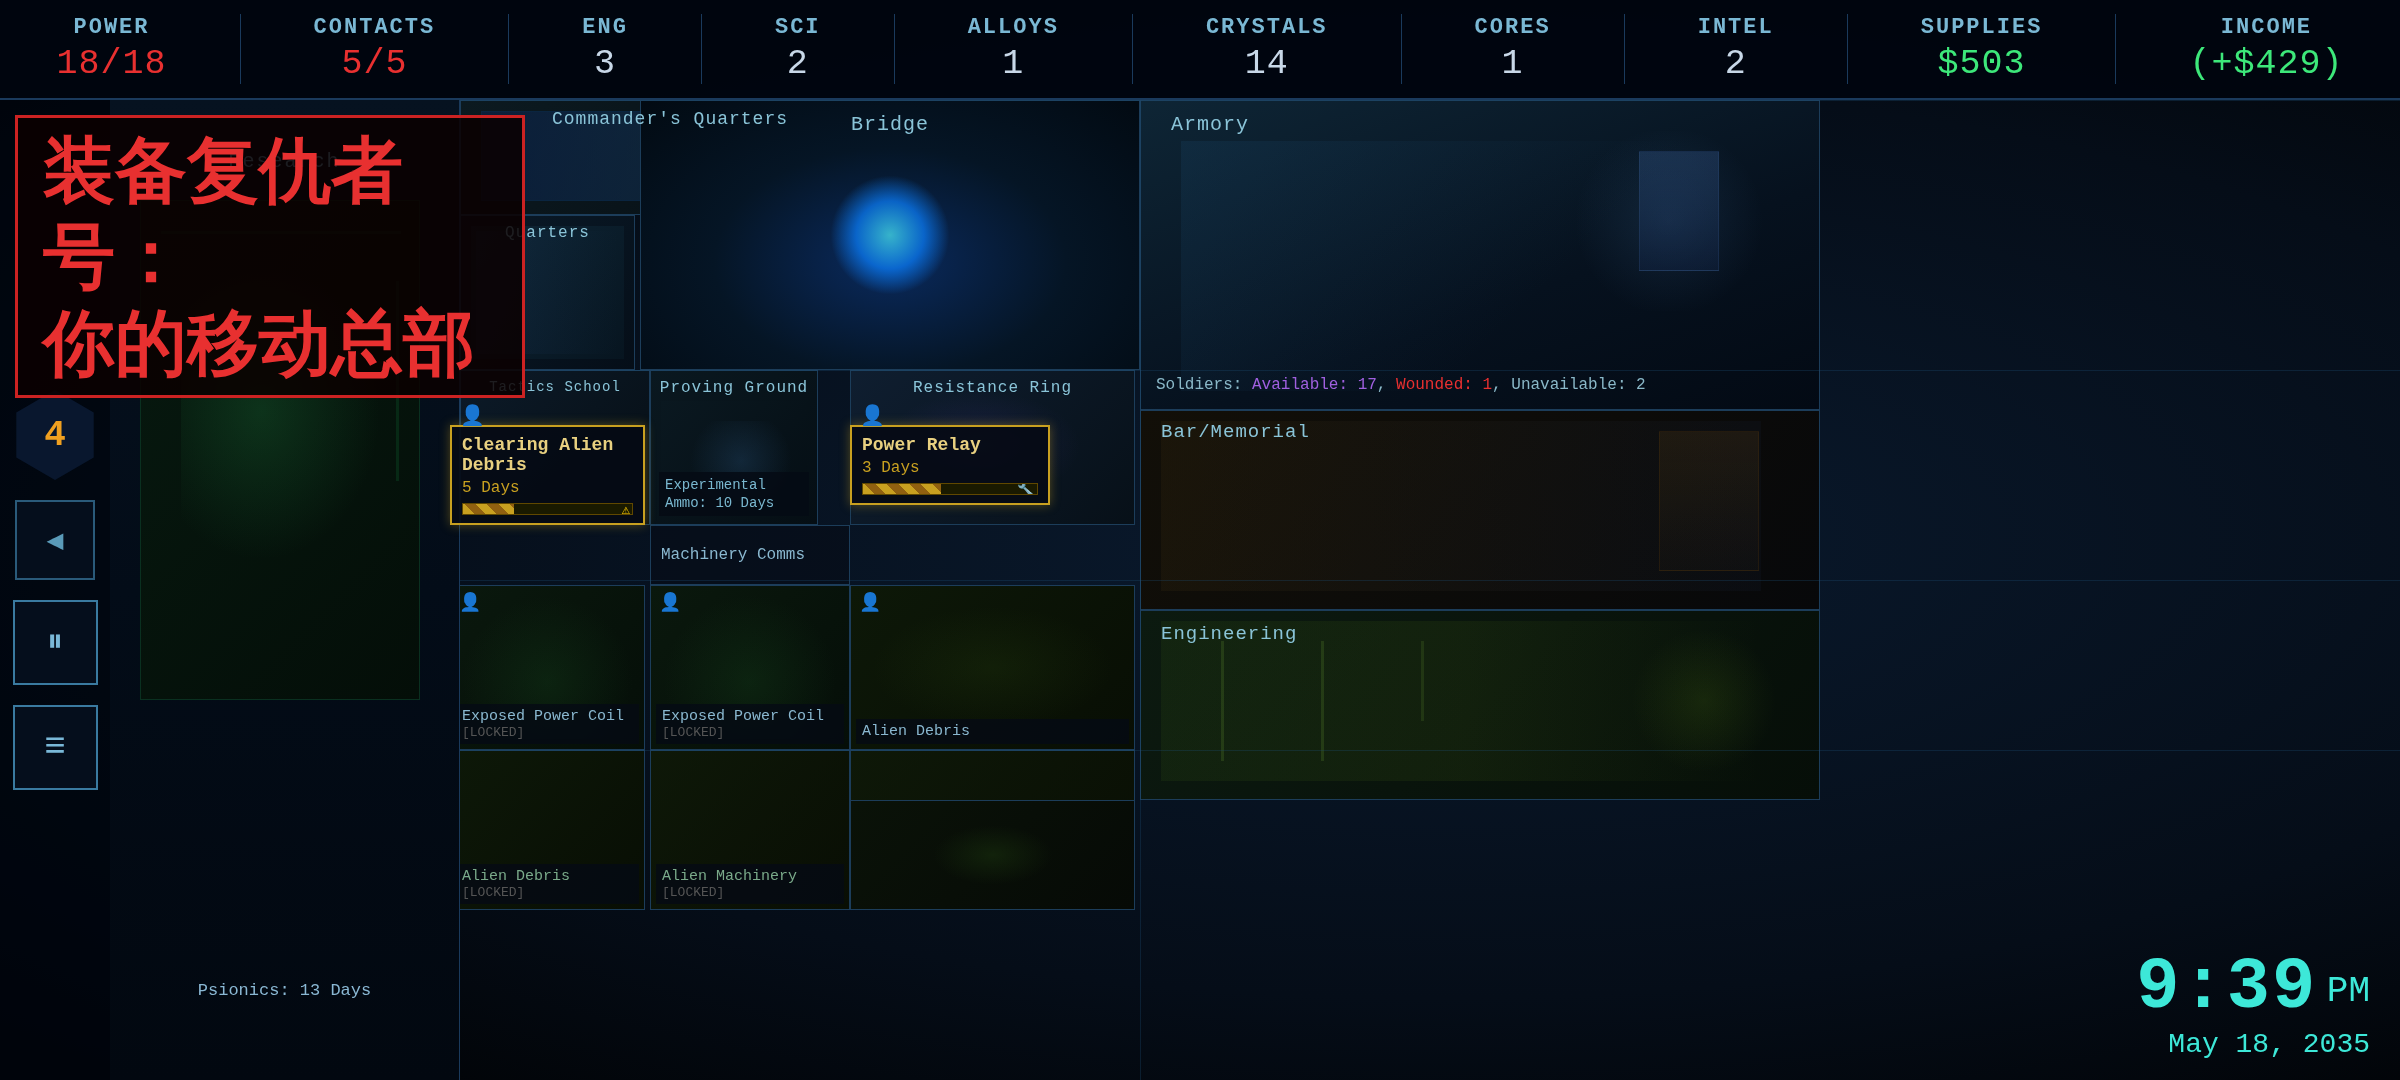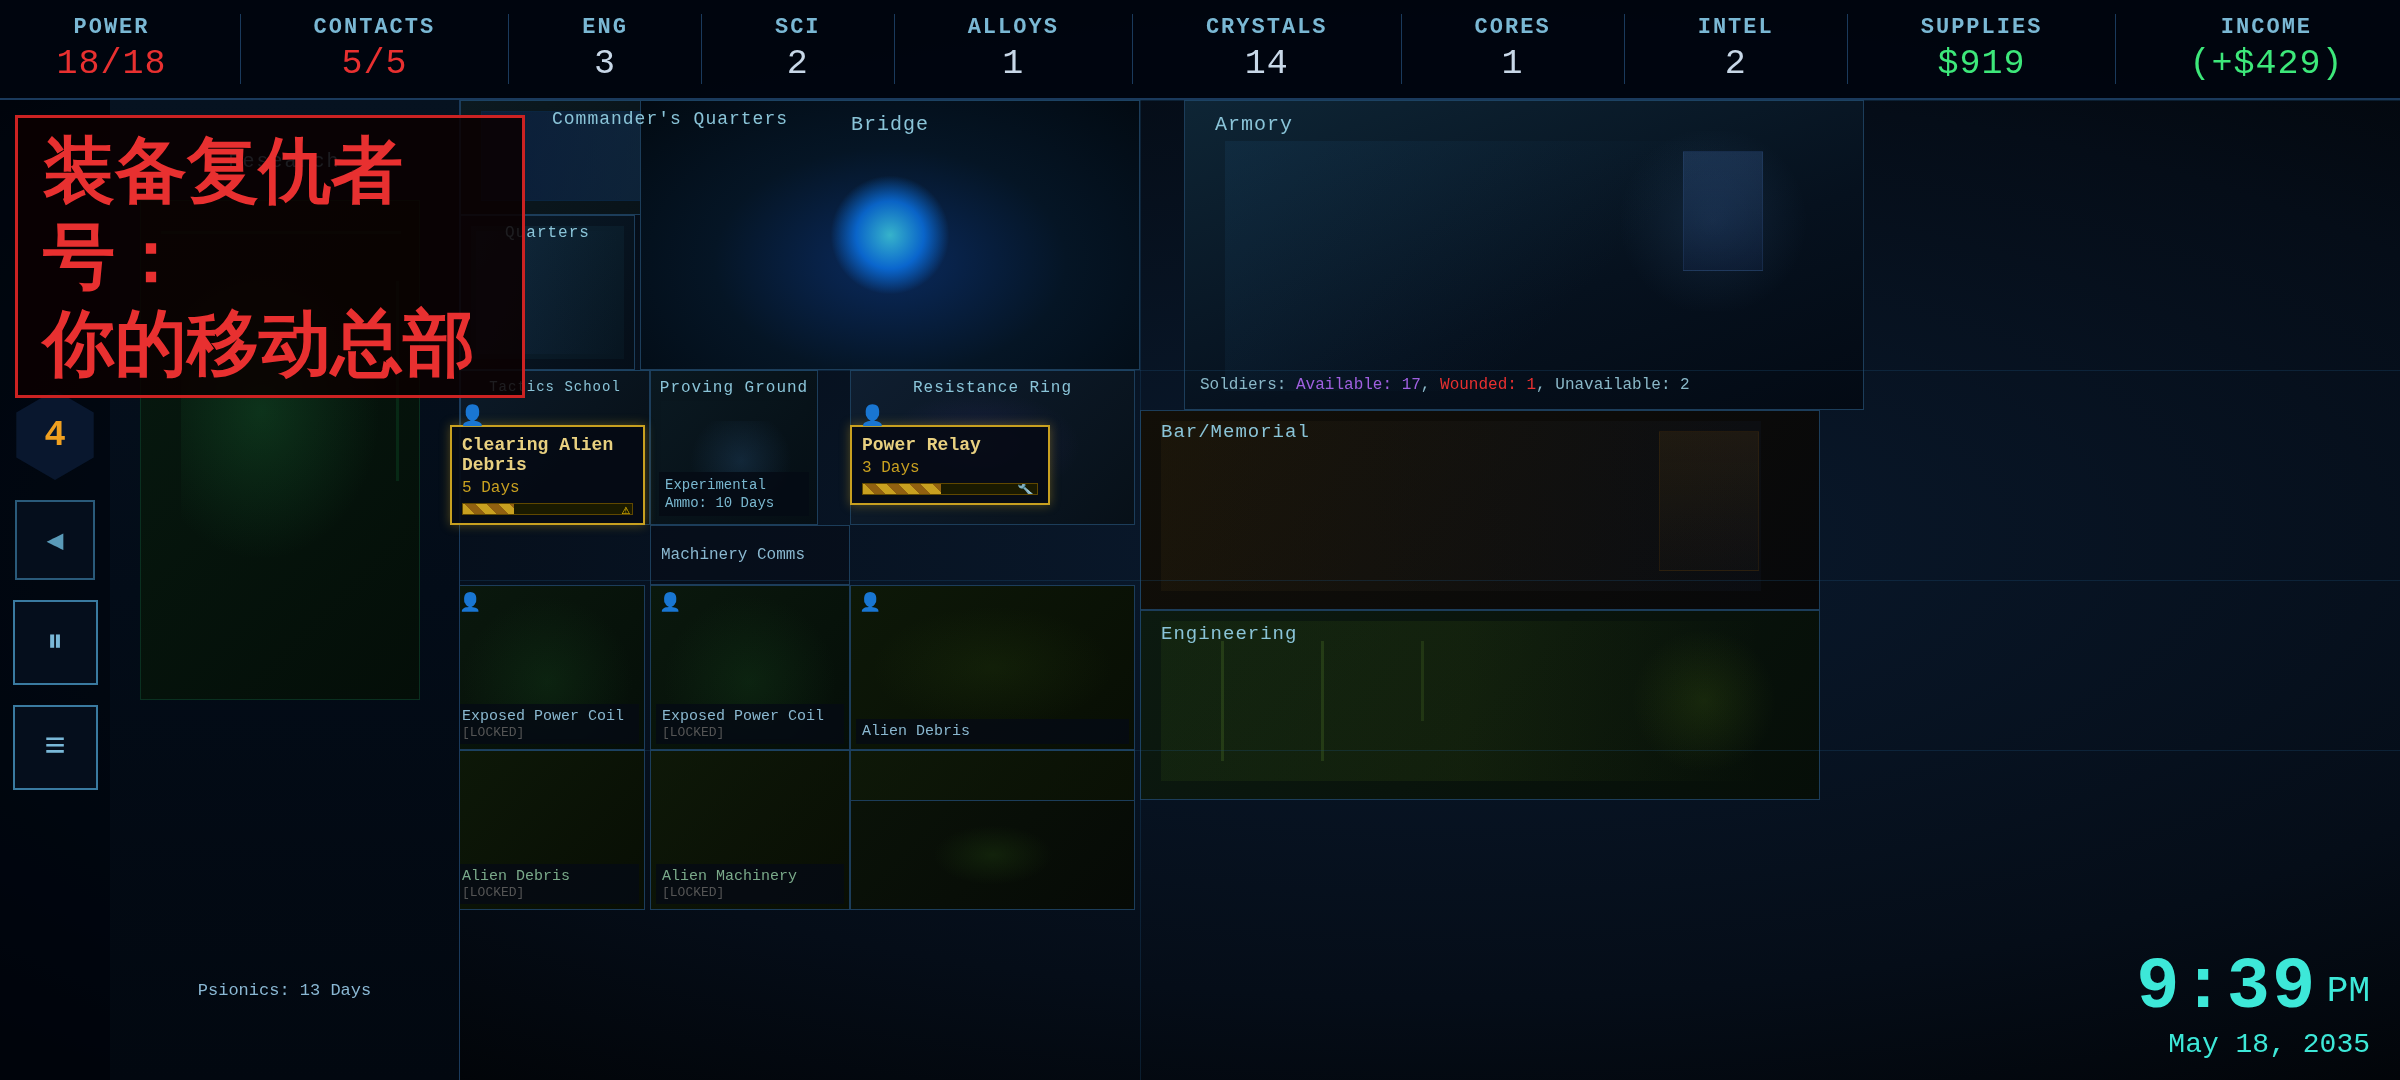--- a/index.html
+++ b/index.html
@@ -395,21 +395,21 @@
     <span class="hud-value white">1</span>
   </div>
   <div class="hud-divider"></div>
   <div class="hud-stat">
     <span class="hud-label">INTEL</span>
     <span class="hud-value white">2</span>
   </div>
   <div class="hud-divider"></div>
   <div class="hud-stat">
     <span class="hud-label">SUPPLIES</span>
-    <span class="hud-value green">$919</span>
+    <span class="hud-value green">$503</span>
   </div>
   <div class="hud-divider"></div>
   <div class="hud-stat">
     <span class="hud-label">INCOME</span>
     <span class="hud-value green">(+$429)</span>
   </div>
 </div>
 
 <div id="game-area">
 
@@ -453,21 +453,21 @@
       </div>
     </div>
     <span class="room-label">Commander's Quarters</span>
   </div>
 
   <div class="room-panel" style="left:640px;top:0;width:500px;height:270px;">
     <div class="room-art room-art-bridge" style="position:absolute;inset:0;"></div>
     <span class="room-label" style="top:12px;font-size:20px;">Bridge</span>
   </div>
 
-  <div class="room-panel" style="left:1140px;top:0;width:680px;height:310px;margin-left:44px;">
+  <div class="room-panel" style="left:1140px;top:0;width:680px;height:310px;">
     <div class="room-art room-art-armory" style="position:absolute;inset:0;">
       <div style="position:absolute;right:0;top:0;left:0;bottom:0;background:linear-gradient(160deg,#0e2535 0%,#06111e 60%,#030a14 100%);">
         <div style="position:absolute;left:40px;top:40px;width:600px;height:250px;background:linear-gradient(135deg,rgba(30,80,120,0.2) 0%,transparent 60%);"></div>
         <div style="position:absolute;right:50px;top:30px;width:200px;height:180px;background:radial-gradient(circle,rgba(80,140,200,0.15) 0%,transparent 70%);"></div>
         <div style="position:absolute;right:100px;top:50px;width:80px;height:120px;background:linear-gradient(180deg,rgba(60,100,160,0.3) 0%,rgba(20,40,80,0.3) 100%);border:1px solid rgba(60,100,160,0.2);"></div>
       </div>
     </div>
     <span class="room-label" style="top:12px;left:30px;transform:none;font-size:20px;">Armory</span>
 
     <div class="soldiers-info" style="bottom:15px;left:15px;">

